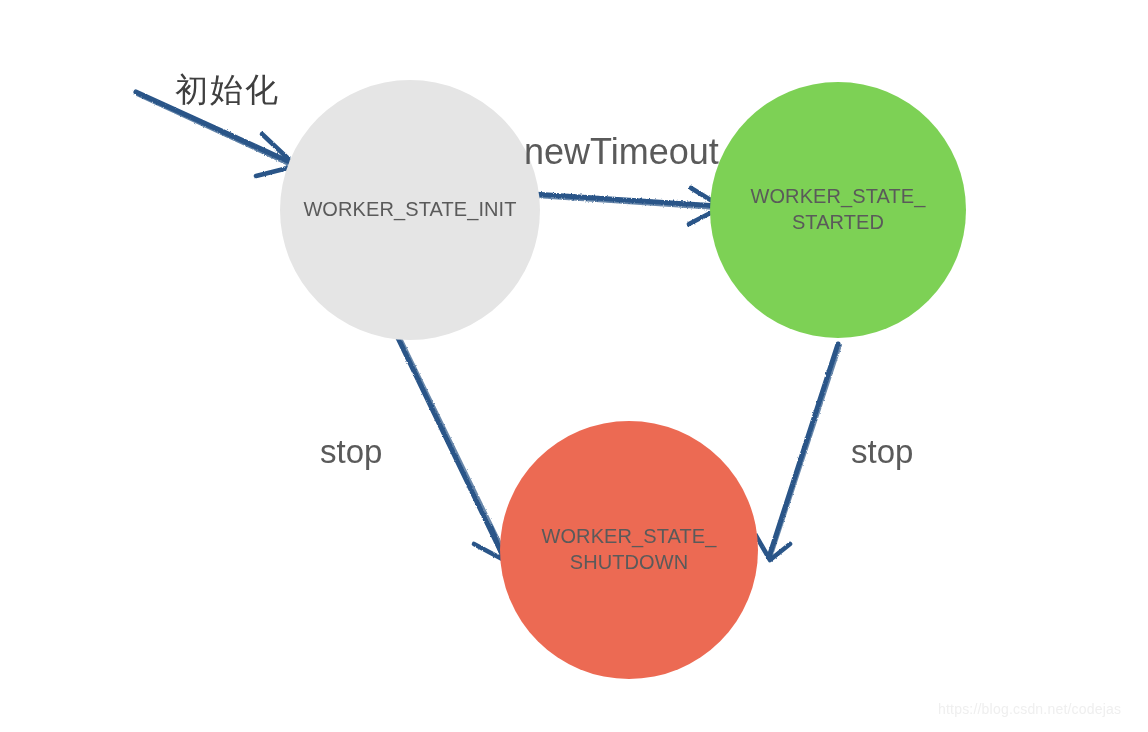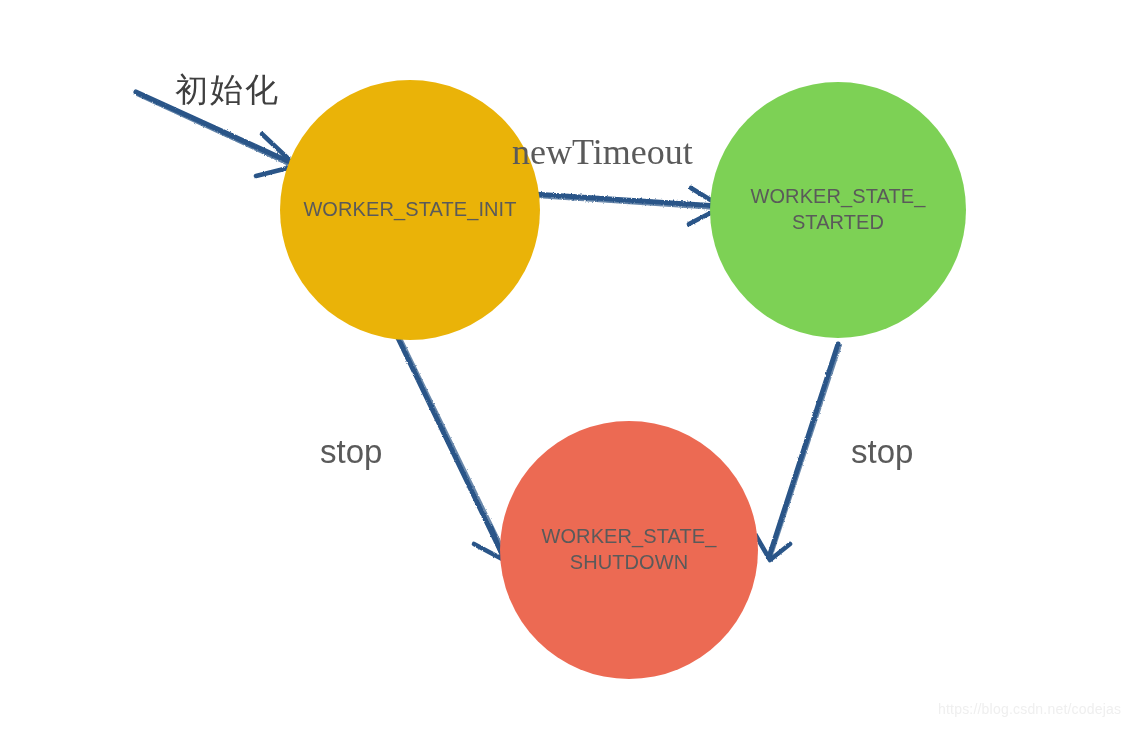--- a/index.html
+++ b/index.html
@@ -55,23 +55,22 @@
     white-space: nowrap;
   }
   #label-init {
     left: 175px; top: 68px;
     font-size: 33px;
     font-family: Liberation Serif, serif;
     color: #3f3f3f;
     letter-spacing: 2px;
   }
   #label-newtimeout {
-    left: 512px; top: 131px;
+    left: 524px; top: 131px;
     font-size: 36px;
-    font-family: Liberation Serif, serif;
   }
   #label-stop-left {
     left: 320px; top: 433px;
     font-size: 33px;
   }
   #label-stop-right {
     left: 851px; top: 433px;
     font-size: 33px;
   }
   #watermark {
@@ -117,21 +116,21 @@
     <path d="M474 544 L504 560 L491 527" stroke="#2a5588" stroke-width="4.6" fill="none" stroke-linecap="round" stroke-linejoin="round"></path>
   </g>
 
   <g filter="url(#rough)">
     <path d="M838 344 L769 557" stroke="#2a5588" stroke-width="5" fill="none" stroke-linecap="round"></path>
     <path d="M841 345 L772 555" stroke="#2a5588" stroke-width="2.2" fill="none" stroke-linecap="round" opacity="0.7"></path>
     <path d="M755 534 L770 560 L790 544" stroke="#2a5588" stroke-width="4.6" fill="none" stroke-linecap="round" stroke-linejoin="round"></path>
   </g>
 </svg>
 
-<div class="state-node" id="node-init" style="background: #eab308; left: 280px; top: 80px; width: 260px; height: 260px; color: rgb(90, 90, 90);">
+<div class="state-node" id="node-init" style="background: #e5e5e5; left: 280px; top: 80px; width: 260px; height: 260px; color: rgb(90, 90, 90);">
   <span class="node-label">WORKER_STATE_INIT</span>
 </div>
 
 <div class="state-node" id="node-started" style="background: rgb(125, 209, 85); left: 710px; top: 82px; width: 256px; height: 256px; color: rgb(90, 90, 90);">
   <span class="node-label">WORKER_STATE_
 STARTED</span>
 </div>
 
 <div class="state-node" id="node-shutdown" style="background: rgb(236, 106, 83); left: 500px; top: 421px; width: 258px; height: 258px; color: rgb(90, 90, 90);">
   <span class="node-label">WORKER_STATE_

